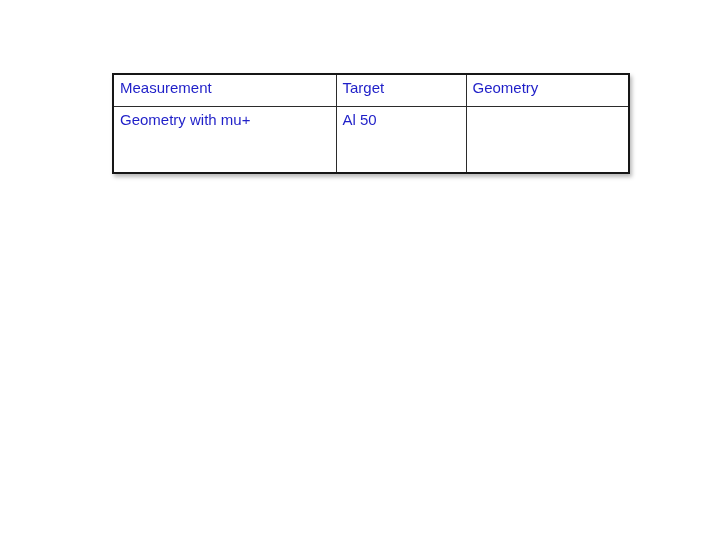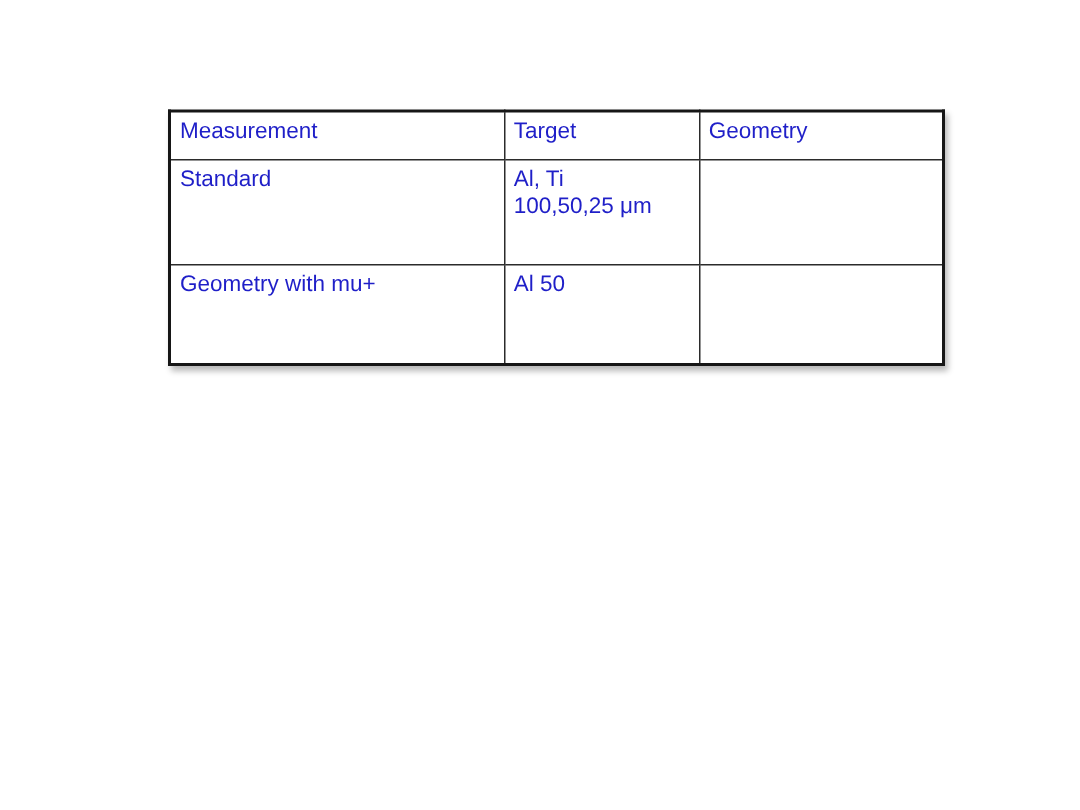--- a/index.html
+++ b/index.html
@@ -41,28 +41,20 @@
       <col style="width:223px">
       <col style="width:130px">
       <col style="width:163px">
     </colgroup>
     <tbody>
       <tr class="r-head">
         <td>Measurement</td>
         <td>Target</td>
         <td>Geometry</td>
       </tr>
-      <tr class="r3">
-        <td>Standard</td>
-        <td>Al, Ti
-100,50,25 μm</td>
-        <td class="geo-cell">
-          <div class="geo"></div>
-        </td>
-      </tr>
       <tr class="r5">
         <td>Geometry with mu+</td>
         <td>Al 50</td>
         <td class="geo-cell">
           <div class="geo"></div>
         </td>
       </tr>
     </tbody>
   </table>
 </div>

